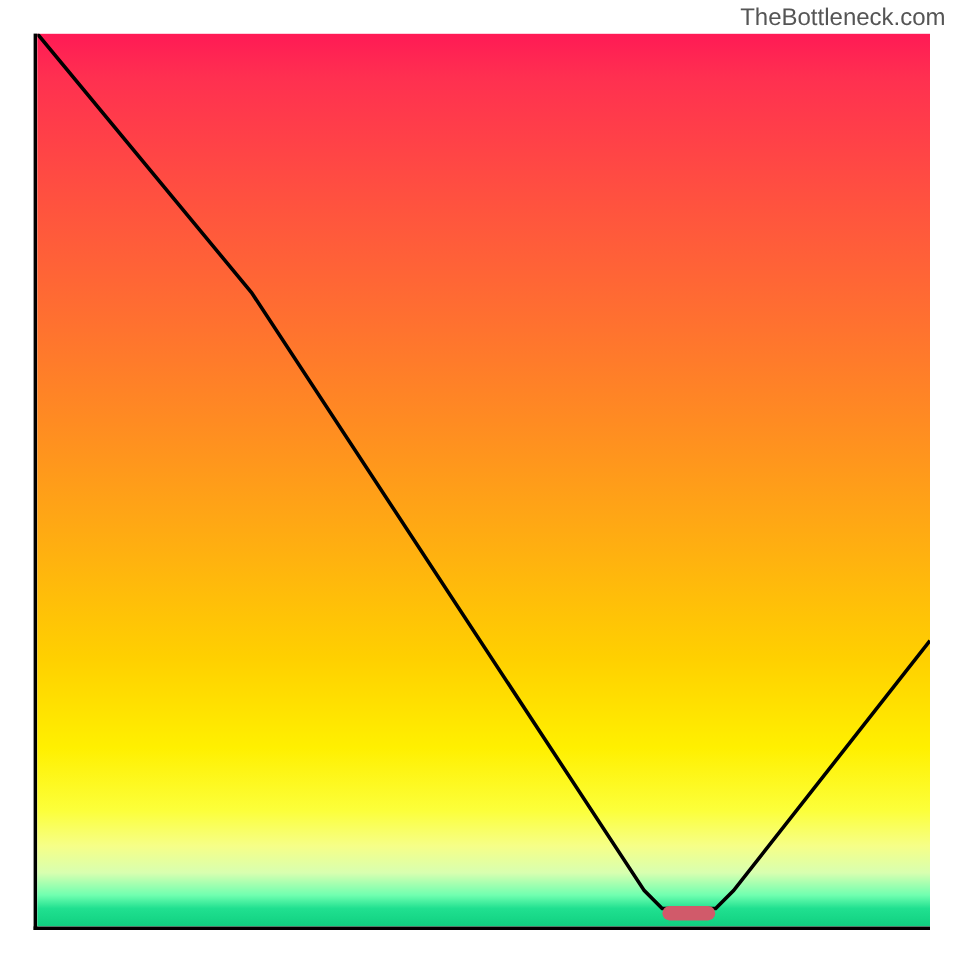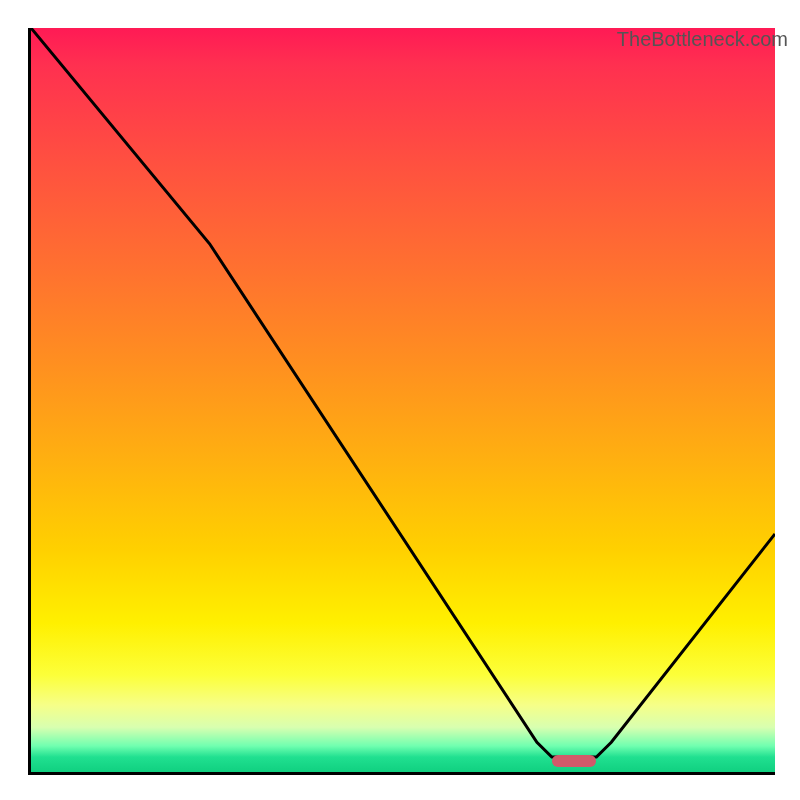--- a/index.html
+++ b/index.html
@@ -12,21 +12,20 @@
     font-family: Arial, sans-serif;
   }
   .watermark {
     position: absolute;
     top: 4px;
     right: 12px;
     color: #555;
     font-size: 20px;
     font-weight: 500;
     z-index: 10;
-    margin-top: 24px;
   }
   .plot-area {
     position: absolute;
     left: 28px;
     top: 28px;
     width: 744px;
     height: 744px;
     border-left: 3px solid #000;
     border-bottom: 3px solid #000;
     overflow: hidden;

